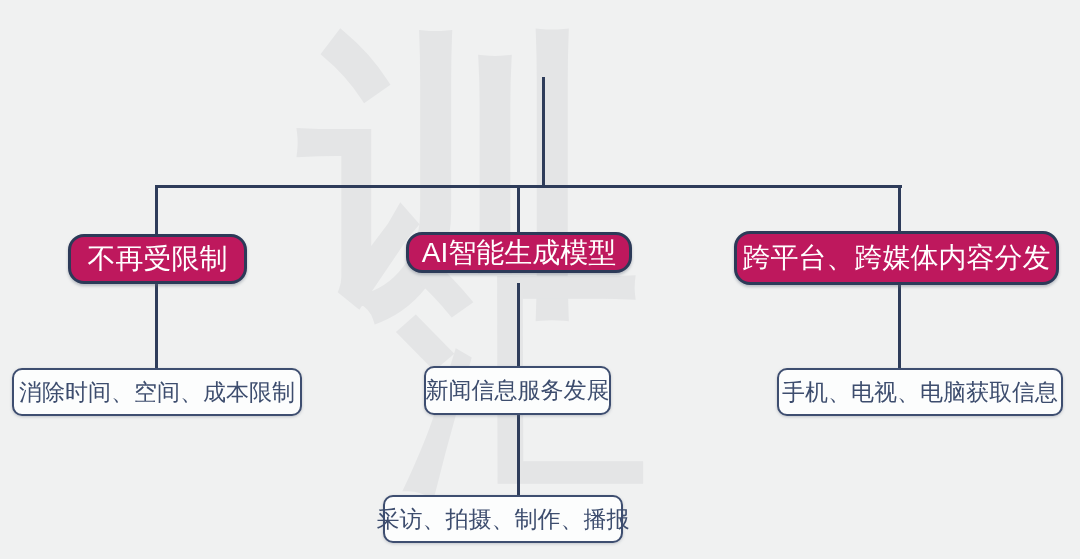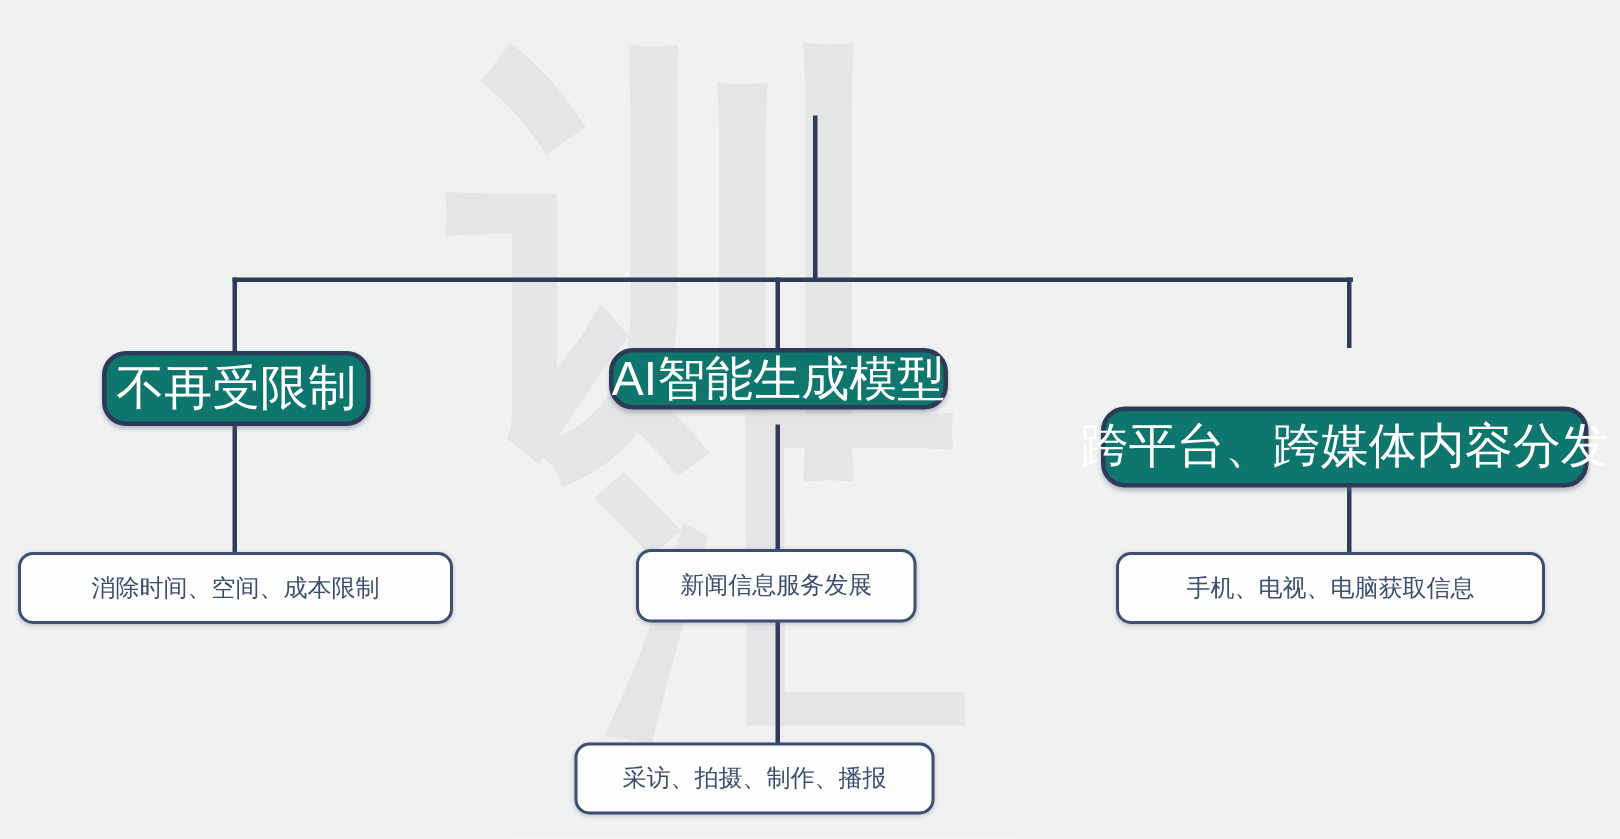--- a/index.html
+++ b/index.html
@@ -48,42 +48,42 @@
     left: 380px; top: 14px; width: 320px; height: 64px;
     background: #273a57;
     border: 3px solid #d7dadd;
     border-radius: 14px;
     box-shadow: 0 2px 5px rgba(100,110,125,0.5);
     color: #ffffff;
     font-size: 29px;
     font-weight: bold;
   }
   .branch-node {
-    background: #0f766e;
+    background: #be185d;
     border: 3px solid #2c3a58;
     border-radius: 16px;
     box-shadow: 0 2px 3px rgba(100,110,125,0.4);
     color: #ffffff;
-    font-size: 32px;
+    font-size: 28px;
   }
   .branch-left  { left: 68px;  top: 234px; width: 179px; height: 50px; }
   .branch-mid   { left: 406px; top: 232px; width: 226px; height: 41px; }
-  .branch-right { left: 734px; top: 231px; width: 325px; height: 54px; margin-top: 40px; }
+  .branch-right { left: 734px; top: 231px; width: 325px; height: 54px; }
 
   .leaf-node {
     background: #fcfdfd;
     border: 2px solid #3e4e70;
     border-radius: 10px;
     box-shadow: 0 1px 3px rgba(100,110,125,0.35);
     color: #3d4d6e;
-    font-size: 16px;
+    font-size: 23px;
   }
   .leaf-left   { left: 12px;  top: 368px; width: 290px; height: 48px; }
   .leaf-mid    { left: 424px; top: 366px; width: 187px; height: 49px; }
-  .leaf-right  { left: 744px; top: 368px; width: 286px; height: 48px; }
+  .leaf-right  { left: 777px; top: 368px; width: 286px; height: 48px; }
   .leaf-bottom { left: 383px; top: 495px; width: 240px; height: 48px; }
 </style>
 </head>
 <body>
 
 <div class="canvas">
 
   <div class="watermark-char wm-top">训</div>
   <div class="watermark-char wm-bottom">汇</div>
 

